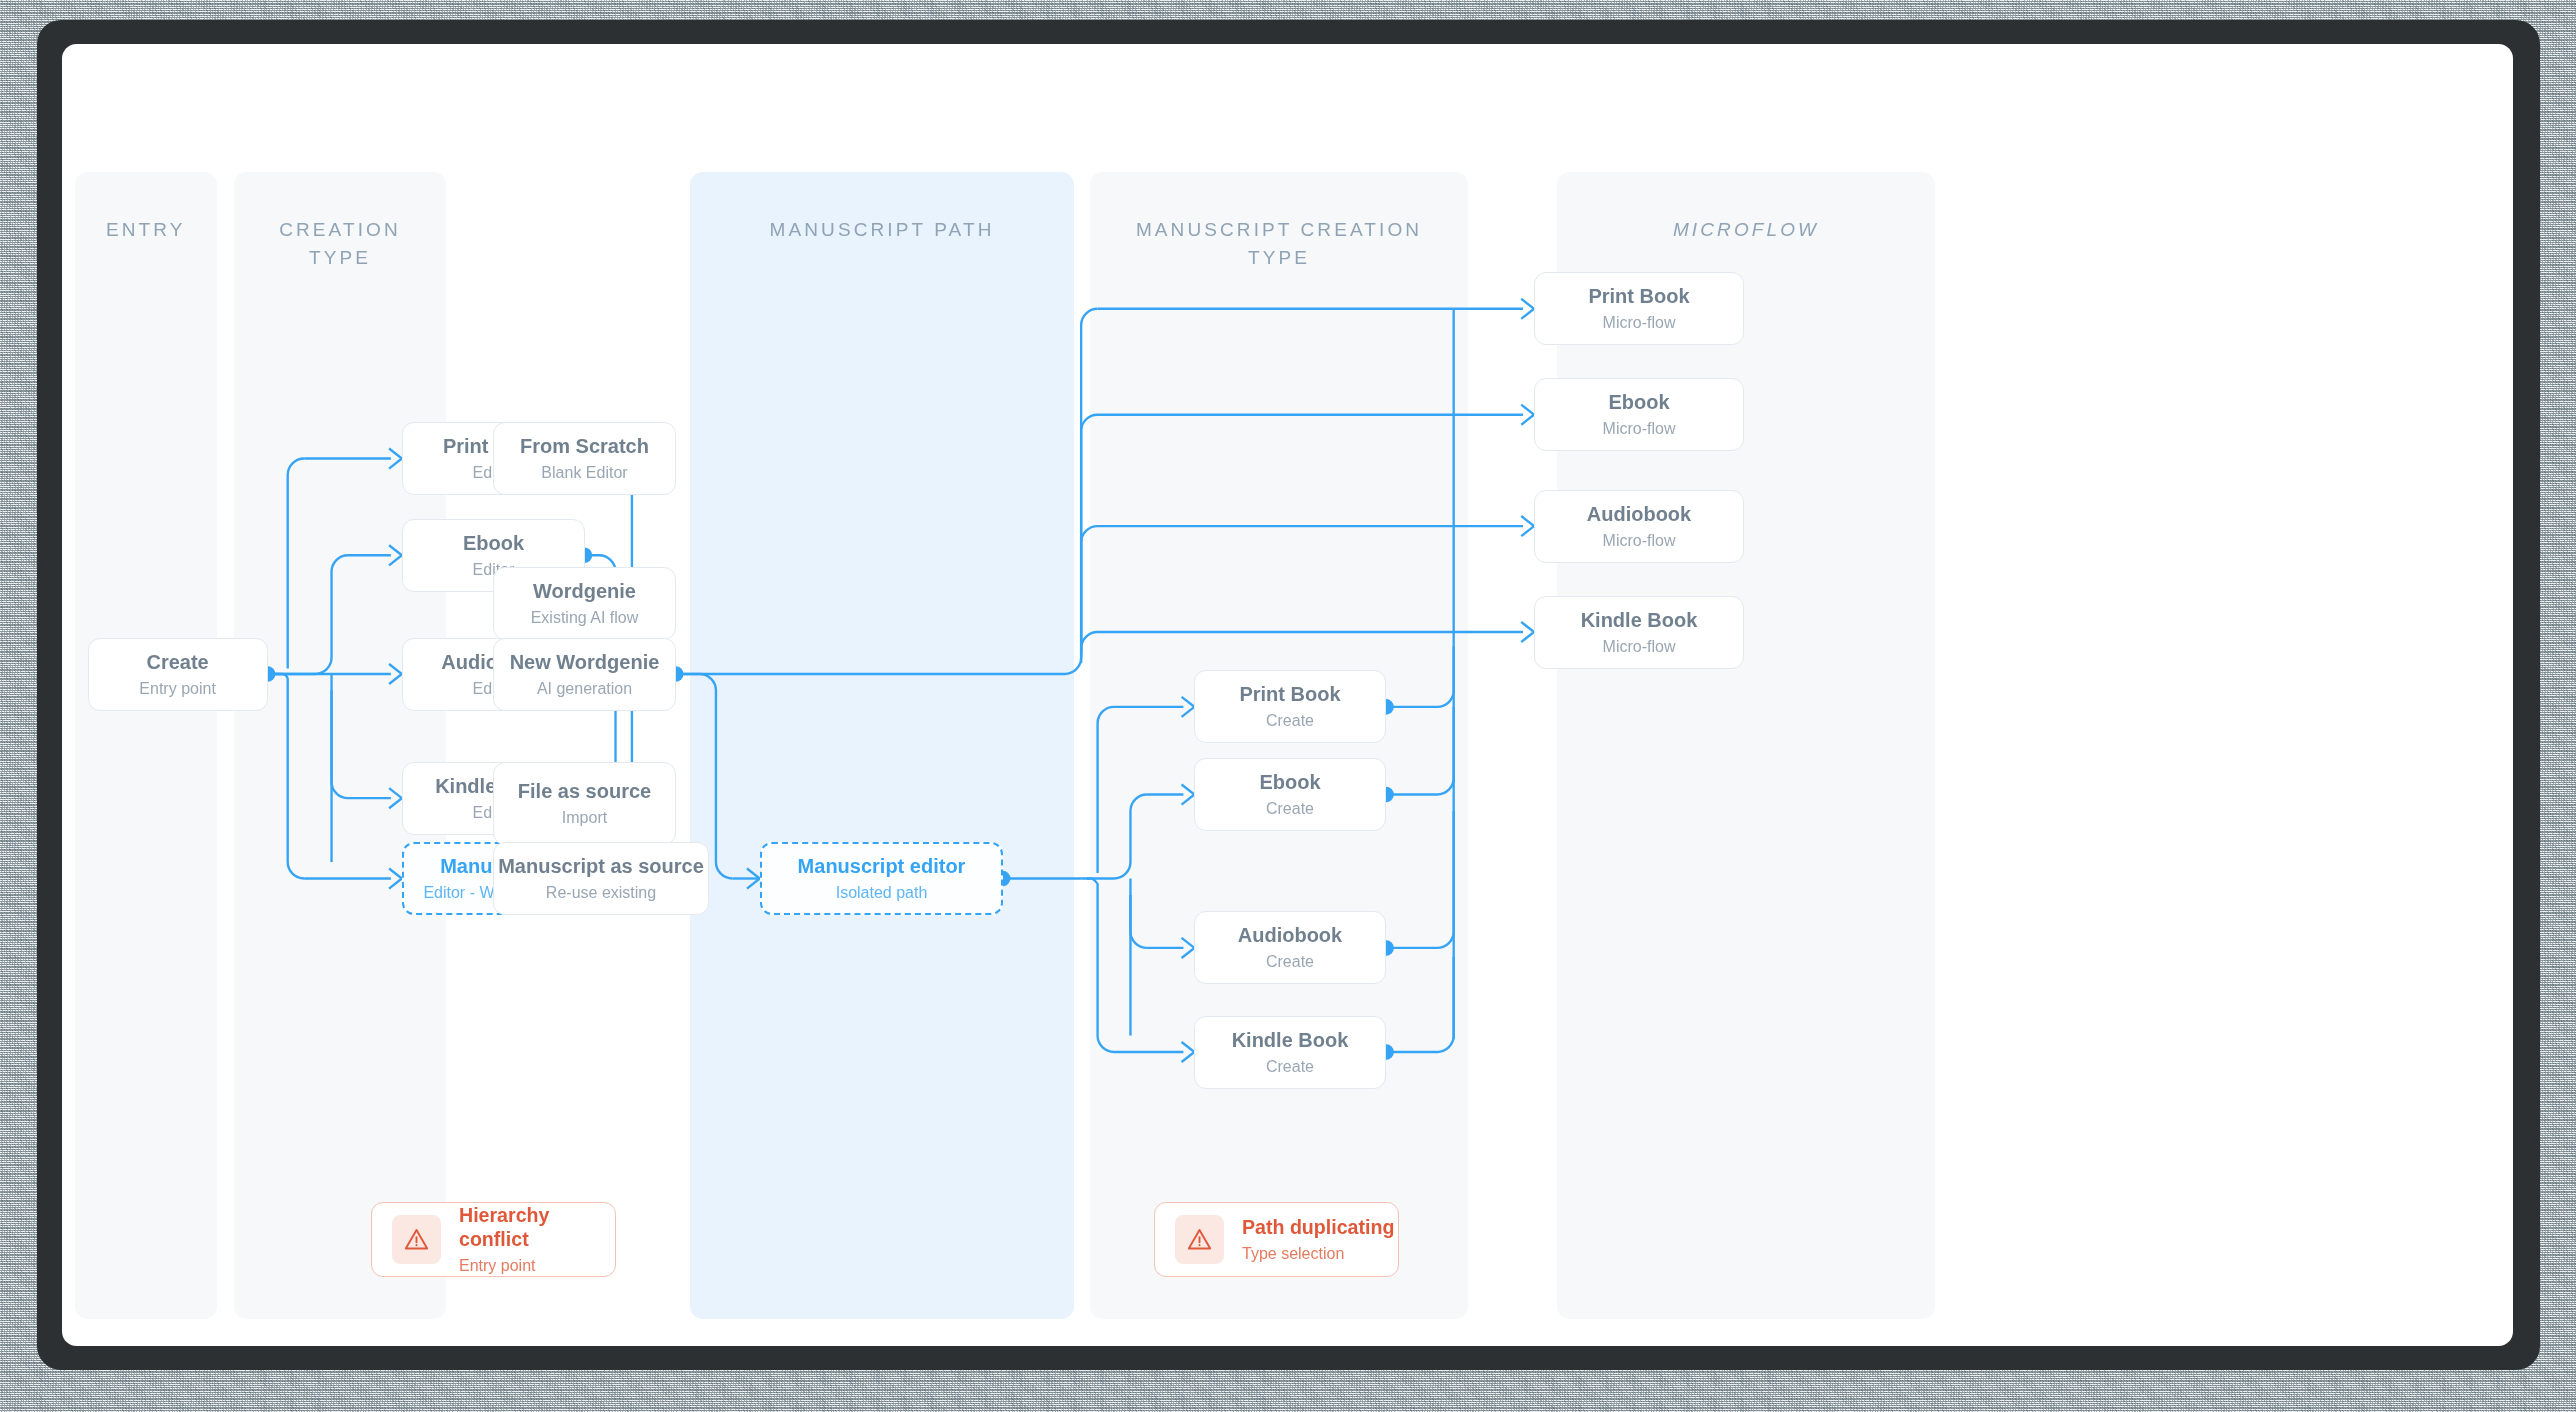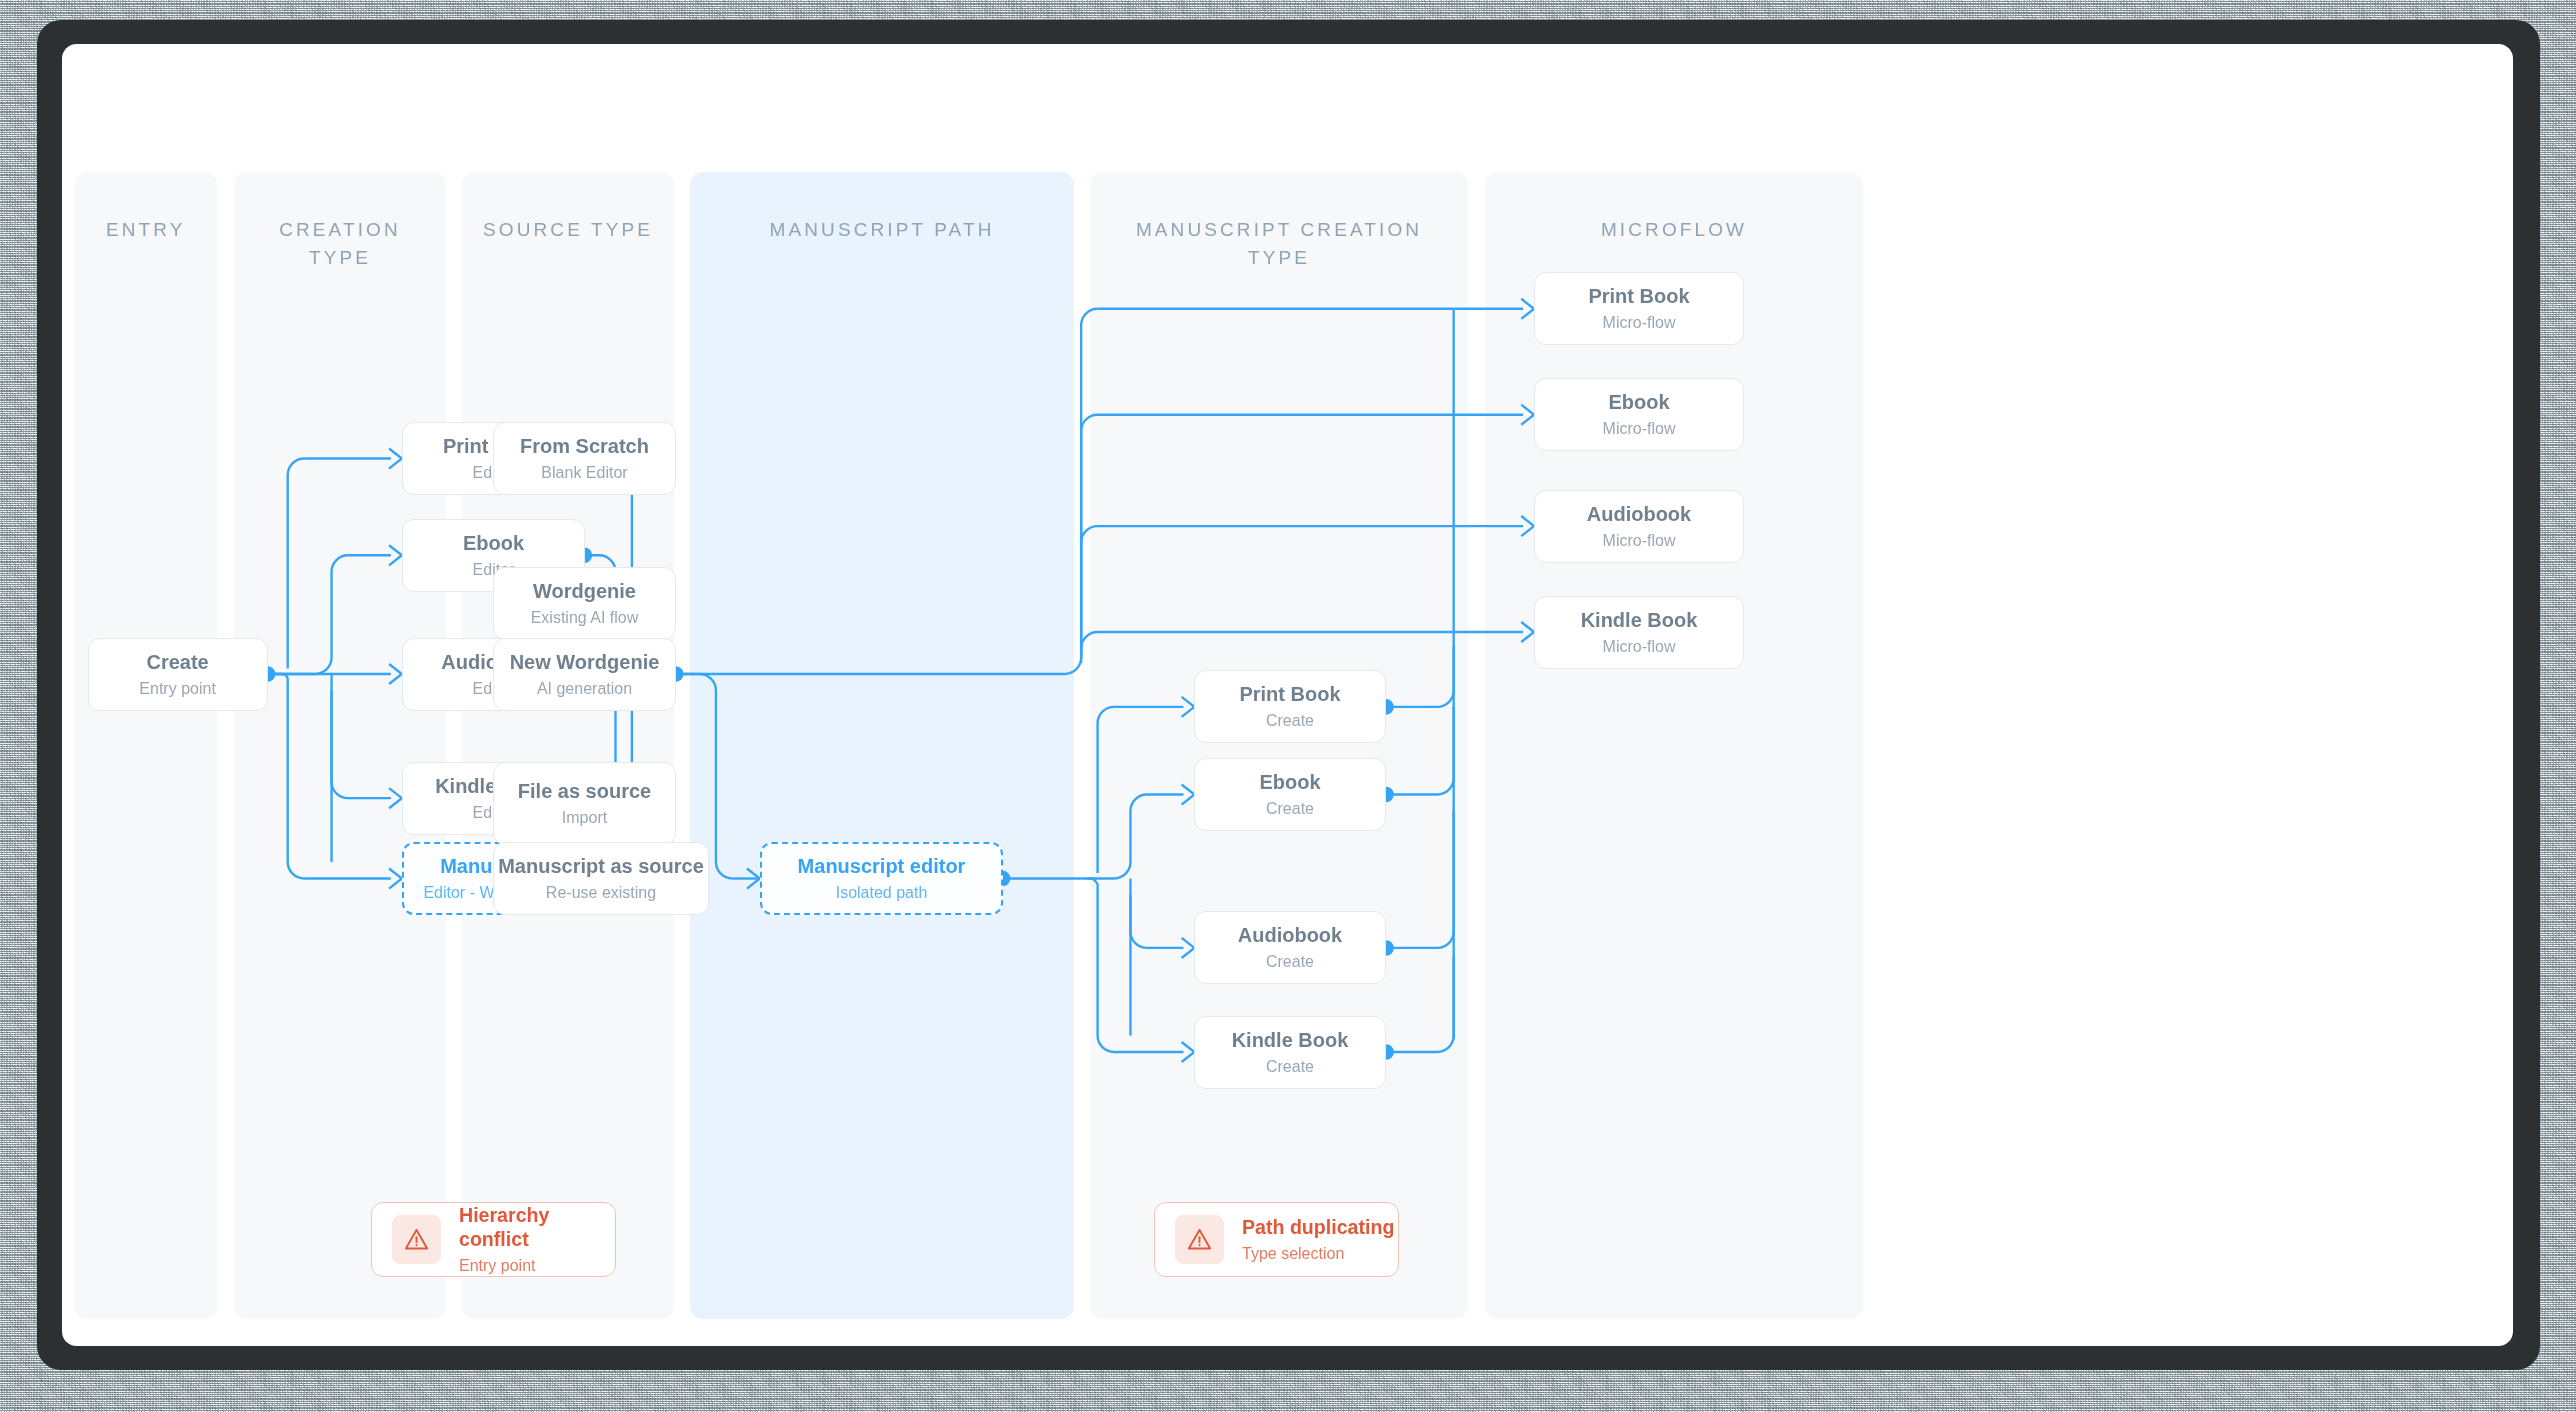--- a/index.html
+++ b/index.html
@@ -123,30 +123,27 @@
 
 <div id="canvas">
   <div id="board">
 
     <div class="column" style="left:12.8px; width:142px;">
       <div class="col-title">ENTRY</div>
     </div>
     <div class="column" style="left:172px; width:212px;">
       <div class="col-title">CREATION TYPE</div>
     </div>
-    <div class="column" style="left:400px; width:212px;">
-      <div class="col-title">SOURCE TYPE</div>
-    </div>
     <div class="column highlight" style="left:628px; width:384px;">
       <div class="col-title">MANUSCRIPT PATH</div>
     </div>
     <div class="column" style="left:1028px; width:378px;">
       <div class="col-title">MANUSCRIPT CREATION TYPE</div>
     </div>
-    <div class="column" style="left:1423px; width:378px;">
+    <div class="column" style="left:1495px; width:378px;font-style:italic;">
       <div class="col-title">MICROFLOW</div>
     </div>
 
     <svg id="wires" viewBox="0 0 2684 1426" width="2451" height="1302">
 
       <circle cx="225" cy="690" r="8.5"></circle>
 
       <path d="M225 690 H241 A6 6 0 0 1 247 696 V896 A18 18 0 0 0 265 914"></path>
       <path d="M247 684 V472 A18 18 0 0 1 265 454"></path>
 

